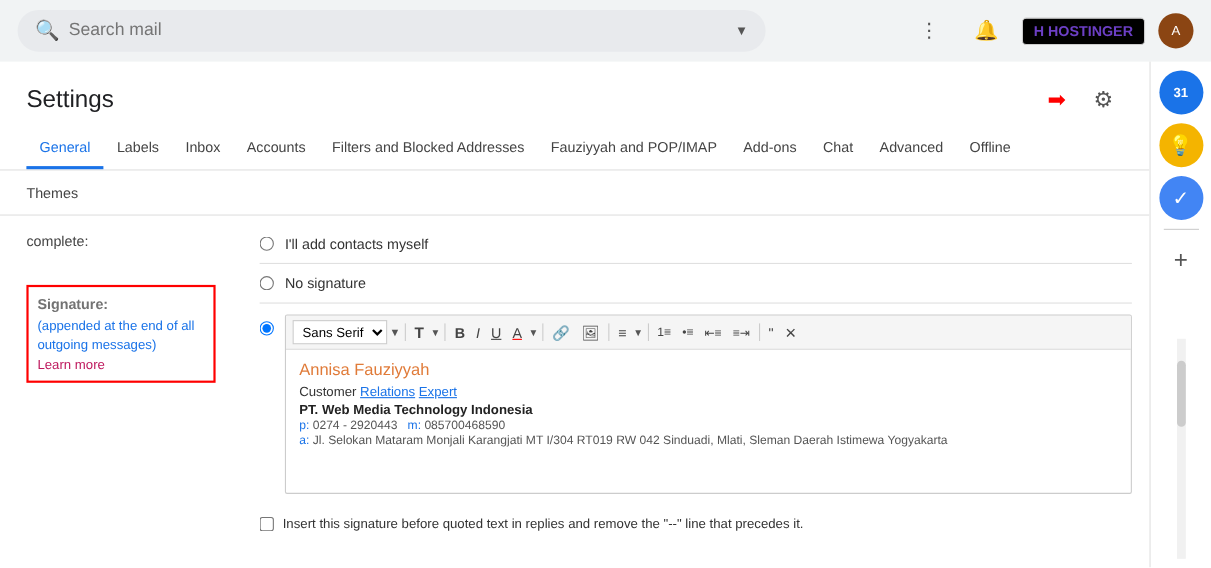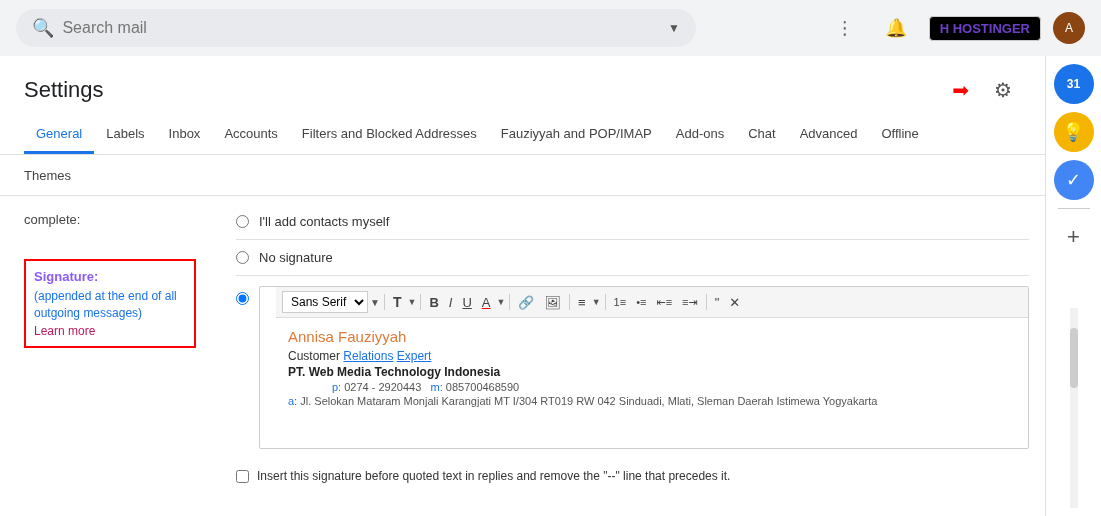--- a/index.html
+++ b/index.html
@@ -174,21 +174,21 @@
       color: #444;
     }
     .signature-label-box {
       margin-top: 32px;
       border: 2px solid red;
       padding: 8px;
     }
     .signature-title {
       font-size: 13px;
       font-weight: 700;
-      color: #8b5cf6;
+      color: #737373;
     }
     .signature-desc {
       font-size: 12px;
       color: #1a73e8;
       margin-top: 4px;
       line-height: 1.4;
     }
     .learn-more {
       color: #be185d;
       font-size: 12px;
@@ -221,21 +221,20 @@
     .signature-editor-row {
       display: flex;
       align-items: flex-start;
       padding: 10px 0;
       gap: 10px;
     }
     .editor-container {
       flex: 1;
       border: 1px solid #ccc;
       border-radius: 2px;
-      padding-left: 16px;
     }
     .editor-toolbar {
       display: flex;
       align-items: center;
       padding: 4px 6px;
       background: #f5f5f5;
       border-bottom: 1px solid #ddd;
       gap: 2px;
       flex-wrap: wrap;
     }
@@ -284,21 +283,20 @@
     .sig-company {
       font-size: 12px;
       color: #222;
       font-weight: bold;
       margin-top: 2px;
     }
     .sig-contact {
       font-size: 11px;
       color: #555;
       margin-top: 2px;
-      margin-left: 44px;
     }
     .sig-address {
       font-size: 11px;
       color: #555;
       margin-top: 2px;
     }
     .sig-web {
       font-size: 11px;
       color: #555;
       margin-top: 2px;

